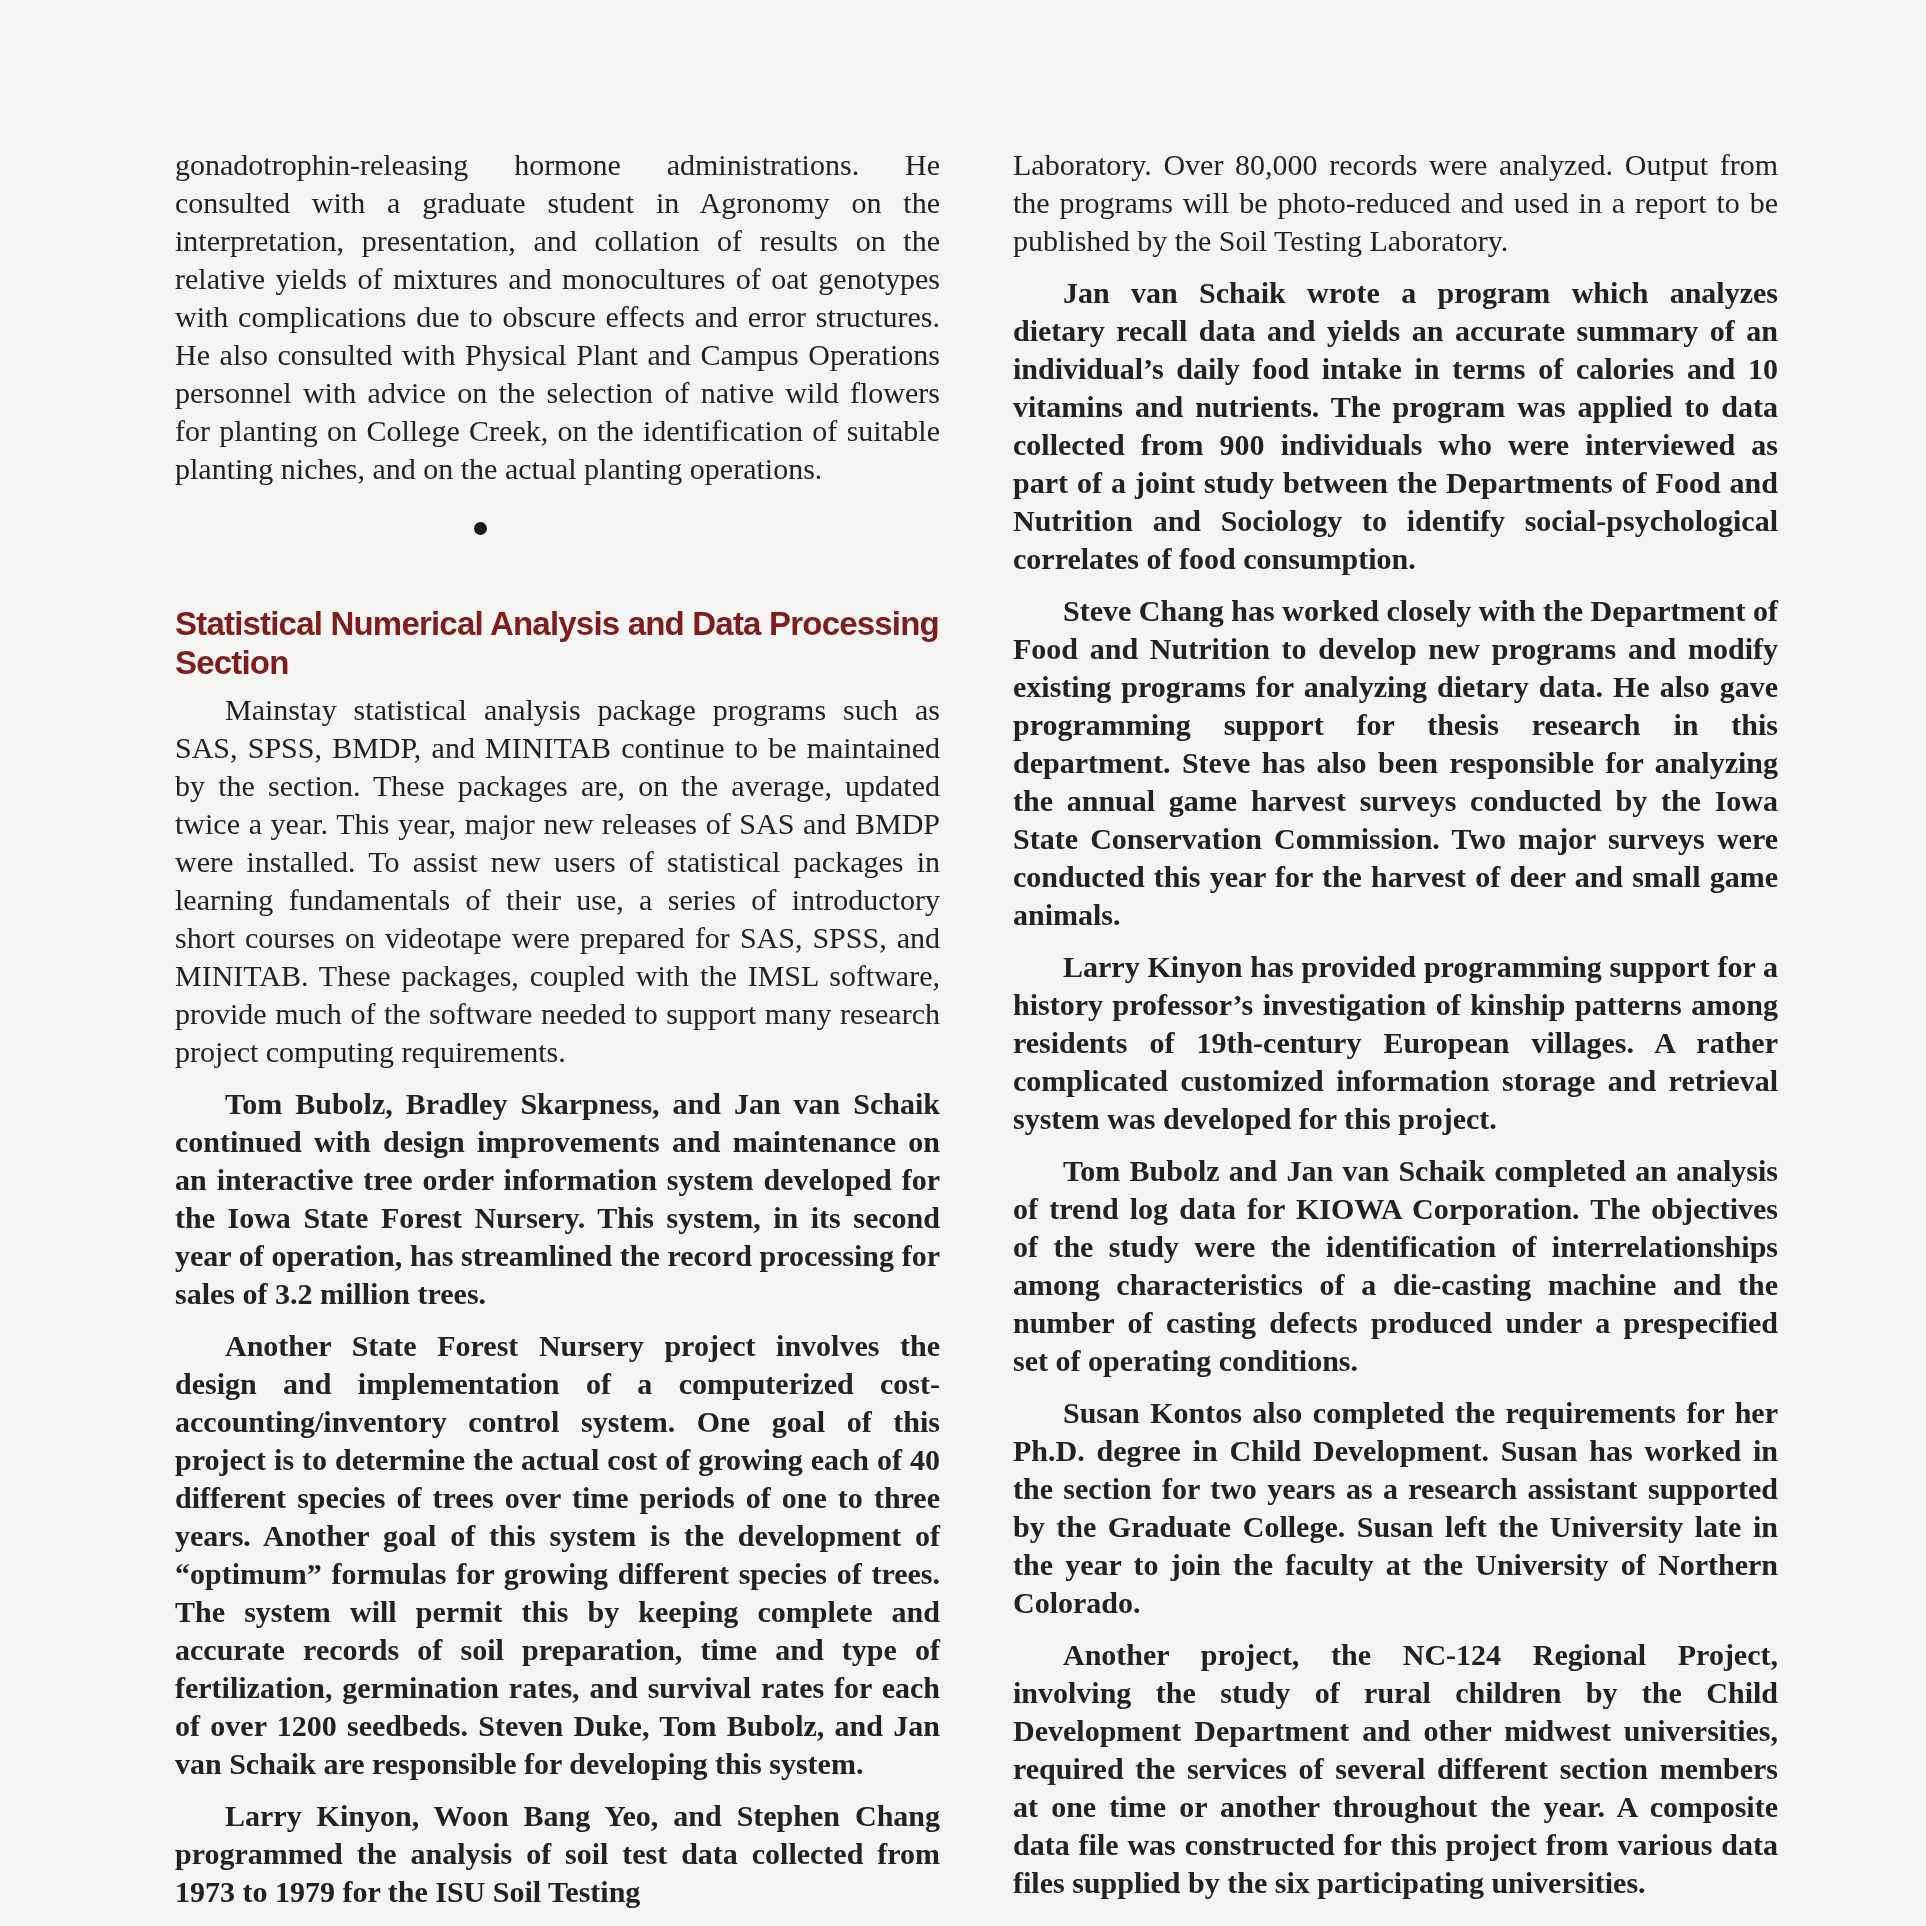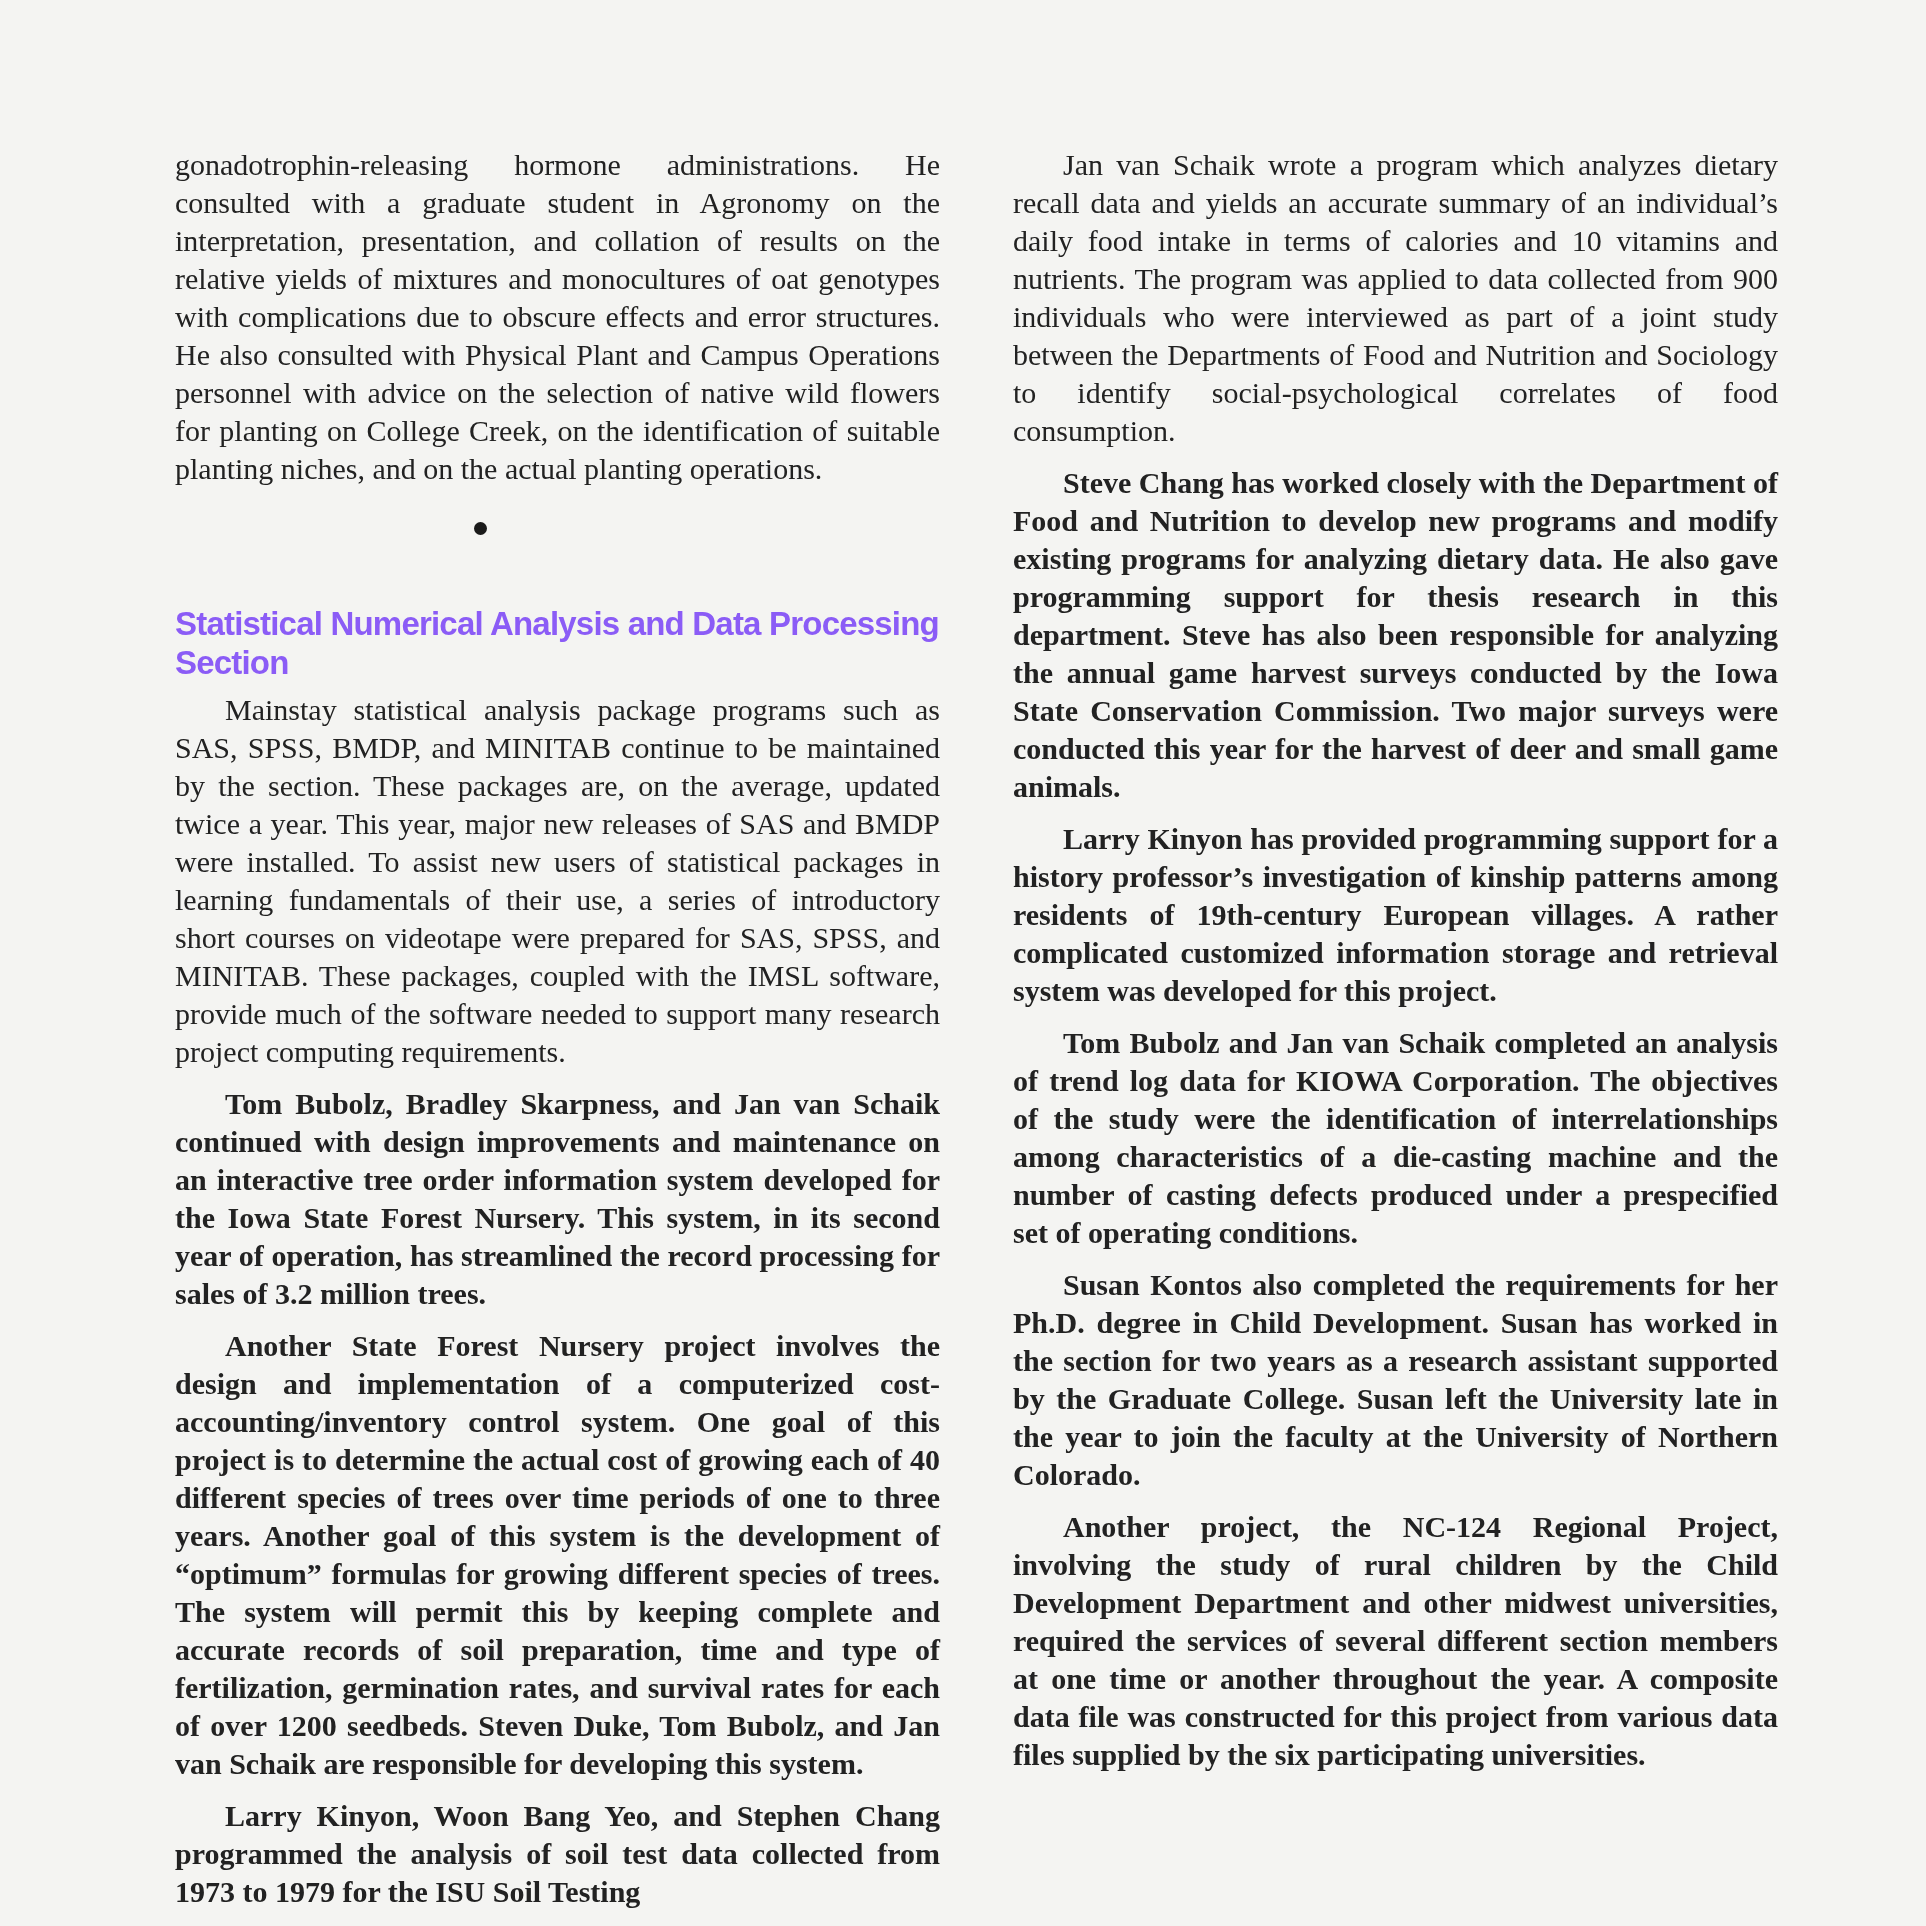--- a/index.html
+++ b/index.html
@@ -54,21 +54,21 @@
       position: relative;
       left: -77px;
     }
     .section-title {
       font-family: "Liberation Sans", "DejaVu Sans", sans-serif;
       font-weight: bold;
       font-size: 33px;
       line-height: 39px;
       letter-spacing: -0.8px;
       margin: 69px 0 8.5px 0;
-      color: #8b5cf6;
+      color: #7f1d1d;
       text-align: left;
     }
   </style>
 </head>
 <body>
 
 <div class="page">
 
   <div class="column col-left">
     <p>gonadotrophin-releasing hormone administrations. He consulted with a graduate student in Agronomy on the interpretation, presentation, and collation of results on the relative yields of mixtures and monocultures of oat genotypes with complications due to obscure effects and error structures. He also consulted with Physical Plant and Campus Operations personnel with advice on the selection of native wild flowers for planting on College Creek, on the identification of suitable planting niches, and on the actual planting operations.</p>
@@ -77,20 +77,21 @@
 
     <h2 class="section-title">Statistical Numerical Analysis and Data Processing Section</h2>
 
     <p class="indent">Mainstay statistical analysis package programs such as SAS, SPSS, BMDP, and MINITAB continue to be maintained by the section. These packages are, on the average, updated twice a year. This year, major new releases of SAS and BMDP were installed. To assist new users of statistical packages in learning fundamentals of their use, a series of introductory short courses on videotape were prepared for SAS, SPSS, and MINITAB. These packages, coupled with the IMSL software, provide much of the software needed to support many research project computing requirements.</p>
     <p class="indent">Tom Bubolz, Bradley Skarpness, and Jan van Schaik continued with design improvements and maintenance on an interactive tree order information system developed for the Iowa State Forest Nursery. This system, in its second year of operation, has streamlined the record processing for sales of 3.2 million trees.</p>
     <p class="indent">Another State Forest Nursery project involves the design and implementation of a computerized cost-accounting/inventory control system. One goal of this project is to determine the actual cost of growing each of 40 different species of trees over time periods of one to three years. Another goal of this system is the development of “optimum” formulas for growing different species of trees. The system will permit this by keeping complete and accurate records of soil preparation, time and type of fertilization, germination rates, and survival rates for each of over 1200 seedbeds. Steven Duke, Tom Bubolz, and Jan van Schaik are responsible for developing this system.</p>
     <p class="indent">Larry Kinyon, Woon Bang Yeo, and Stephen Chang programmed the analysis of soil test data collected from 1973 to 1979 for the ISU Soil Testing</p>
   </div>
 
   <div class="column col-right">
+    <p>Laboratory. Over 80,000 records were analyzed. Output from the programs will be photo-reduced and used in a report to be published by the Soil Testing Laboratory.</p>
     <p class="indent">Jan van Schaik wrote a program which analyzes dietary recall data and yields an accurate summary of an individual’s daily food intake in terms of calories and 10 vitamins and nutrients. The program was applied to data collected from 900 individuals who were interviewed as part of a joint study between the Departments of Food and Nutrition and Sociology to identify social-psychological correlates of food consumption.</p>
     <p class="indent">Steve Chang has worked closely with the Department of Food and Nutrition to develop new programs and modify existing programs for analyzing dietary data. He also gave programming support for thesis research in this department. Steve has also been responsible for analyzing the annual game harvest surveys conducted by the Iowa State Conservation Commission. Two major surveys were conducted this year for the harvest of deer and small game animals.</p>
     <p class="indent">Larry Kinyon has provided programming support for a history professor’s investigation of kinship patterns among residents of 19th-century European villages. A rather complicated customized information storage and retrieval system was developed for this project.</p>
     <p class="indent">Tom Bubolz and Jan van Schaik completed an analysis of trend log data for KIOWA Corporation. The objectives of the study were the identification of interrelationships among characteristics of a die-casting machine and the number of casting defects produced under a prespecified set of operating conditions.</p>
     <p class="indent">Susan Kontos also completed the requirements for her Ph.D. degree in Child Development. Susan has worked in the section for two years as a research assistant supported by the Graduate College. Susan left the University late in the year to join the faculty at the University of Northern Colorado.</p>
     <p class="indent">Another project, the NC-124 Regional Project, involving the study of rural children by the Child Development Department and other midwest universities, required the services of several different section members at one time or another throughout the year. A composite data file was constructed for this project from various data files supplied by the six participating universities.</p>
   </div>
 
 </div>
 

